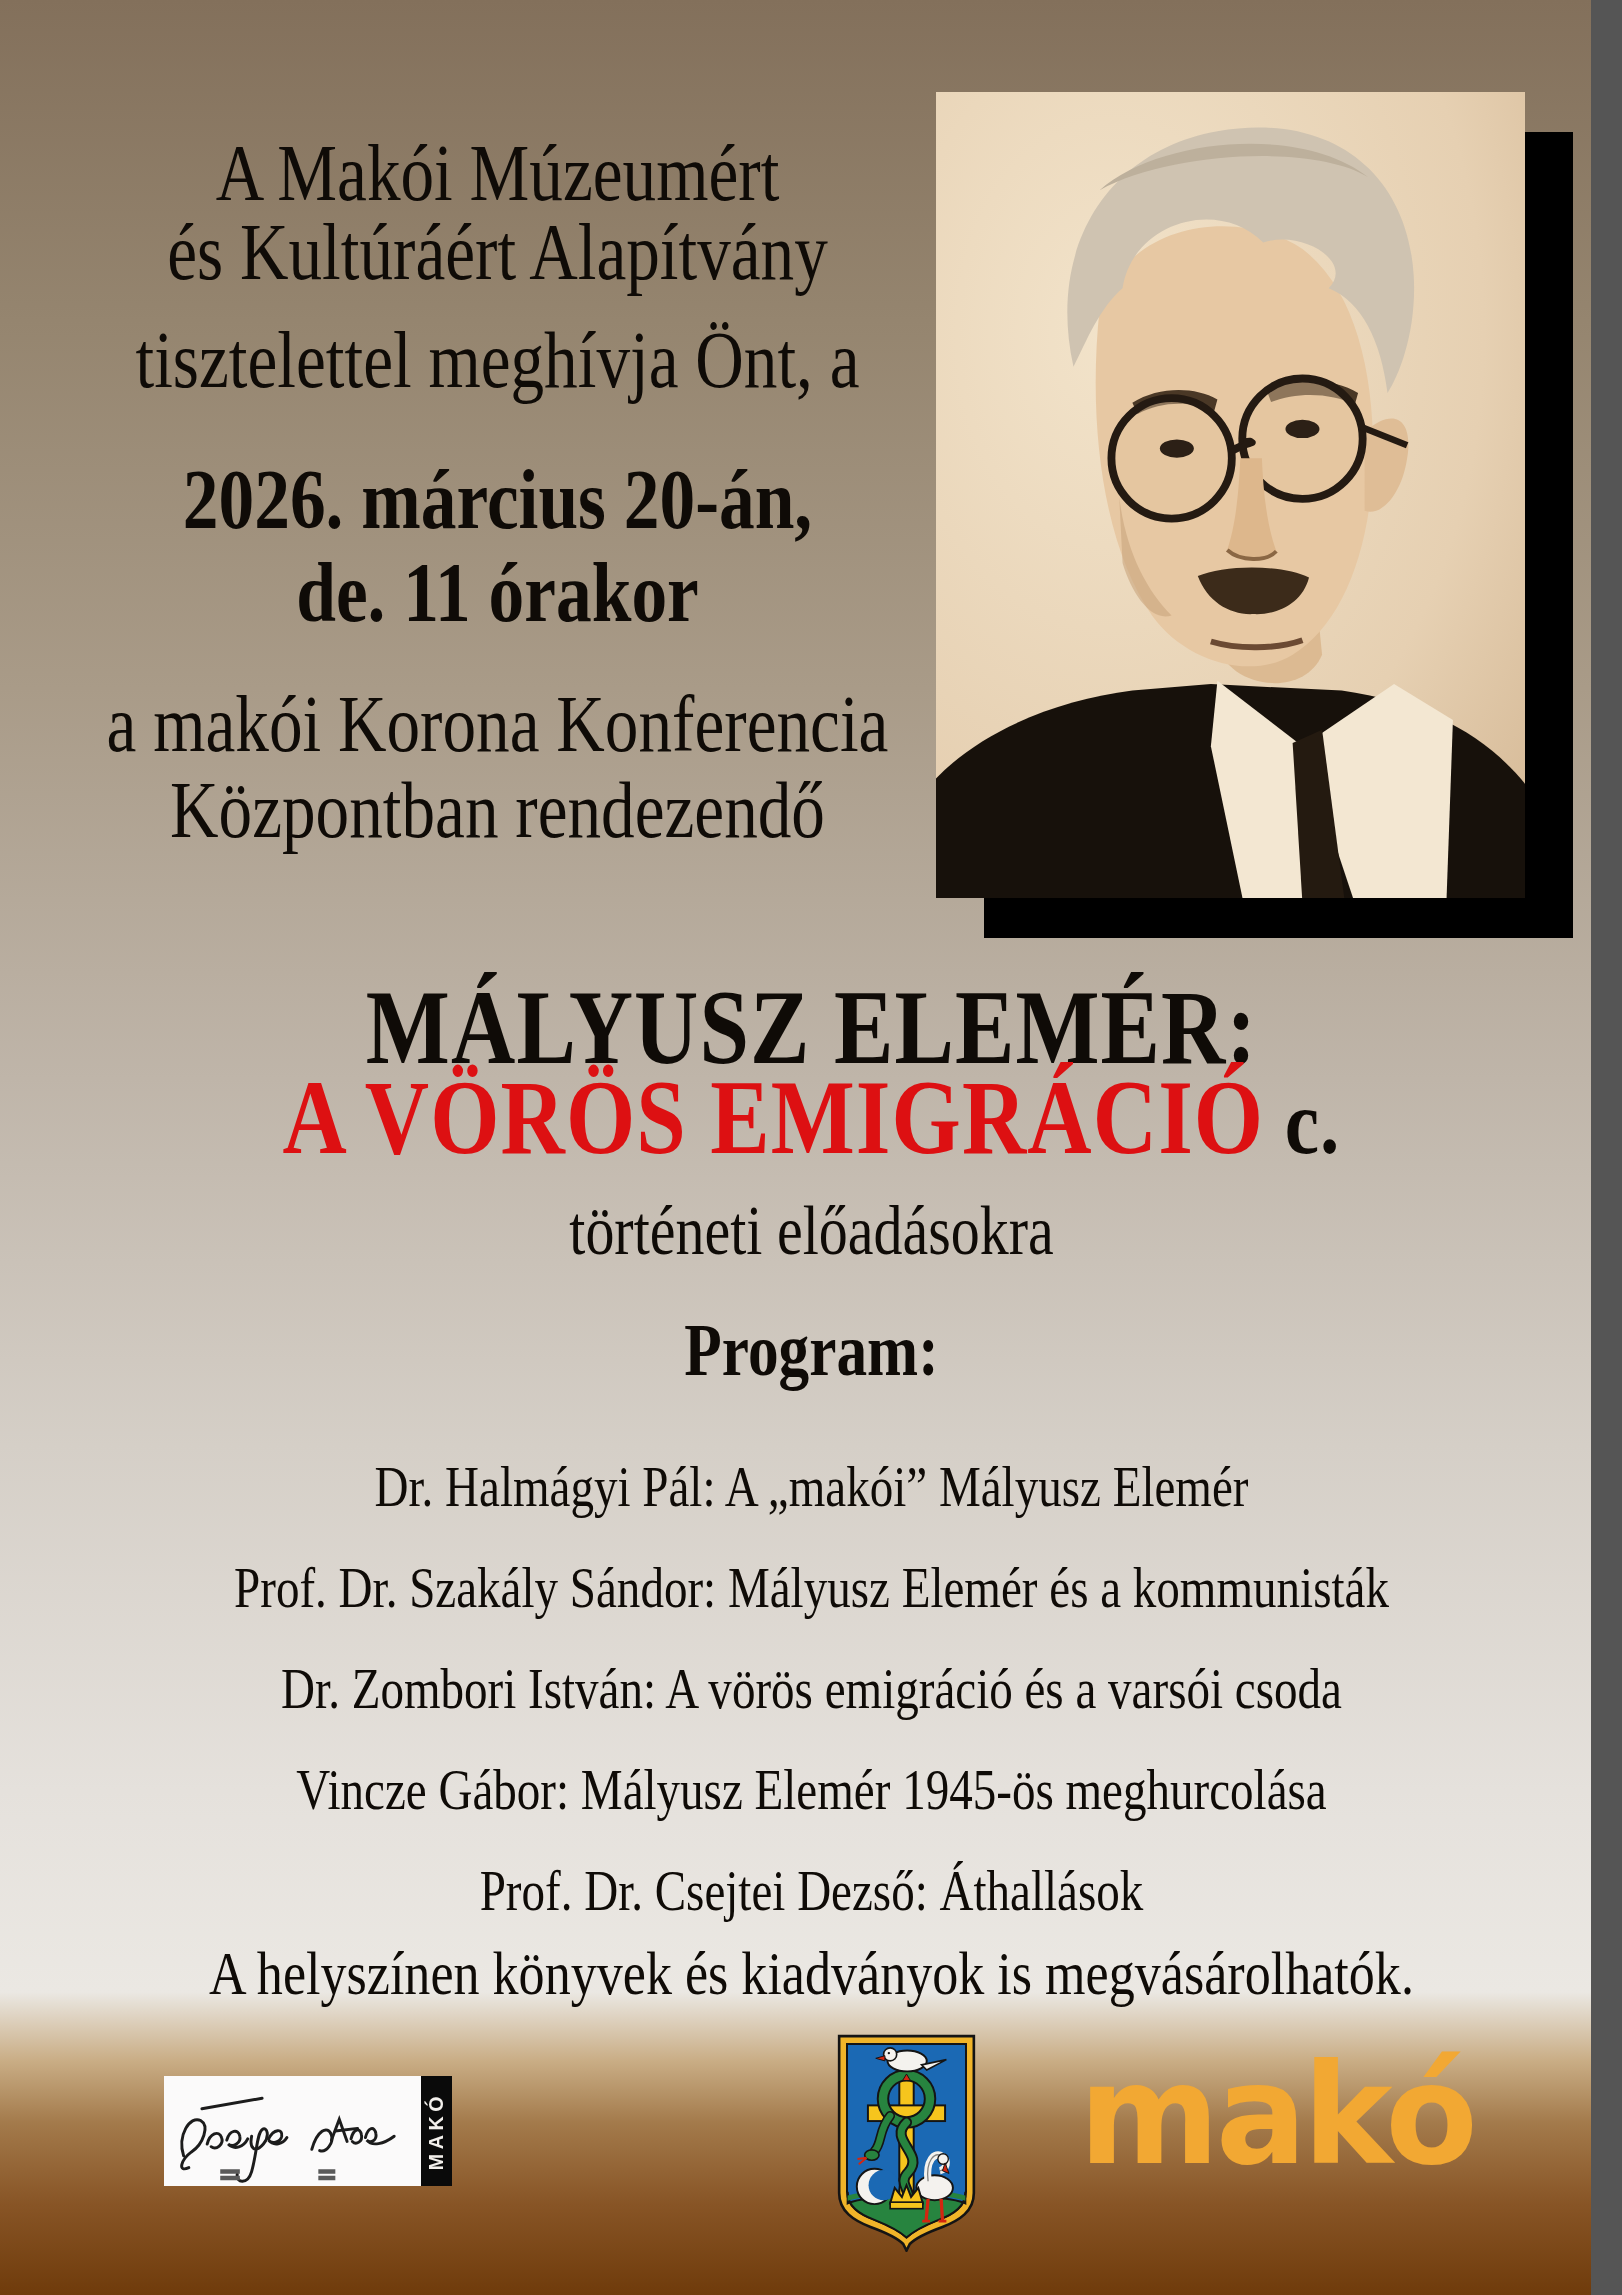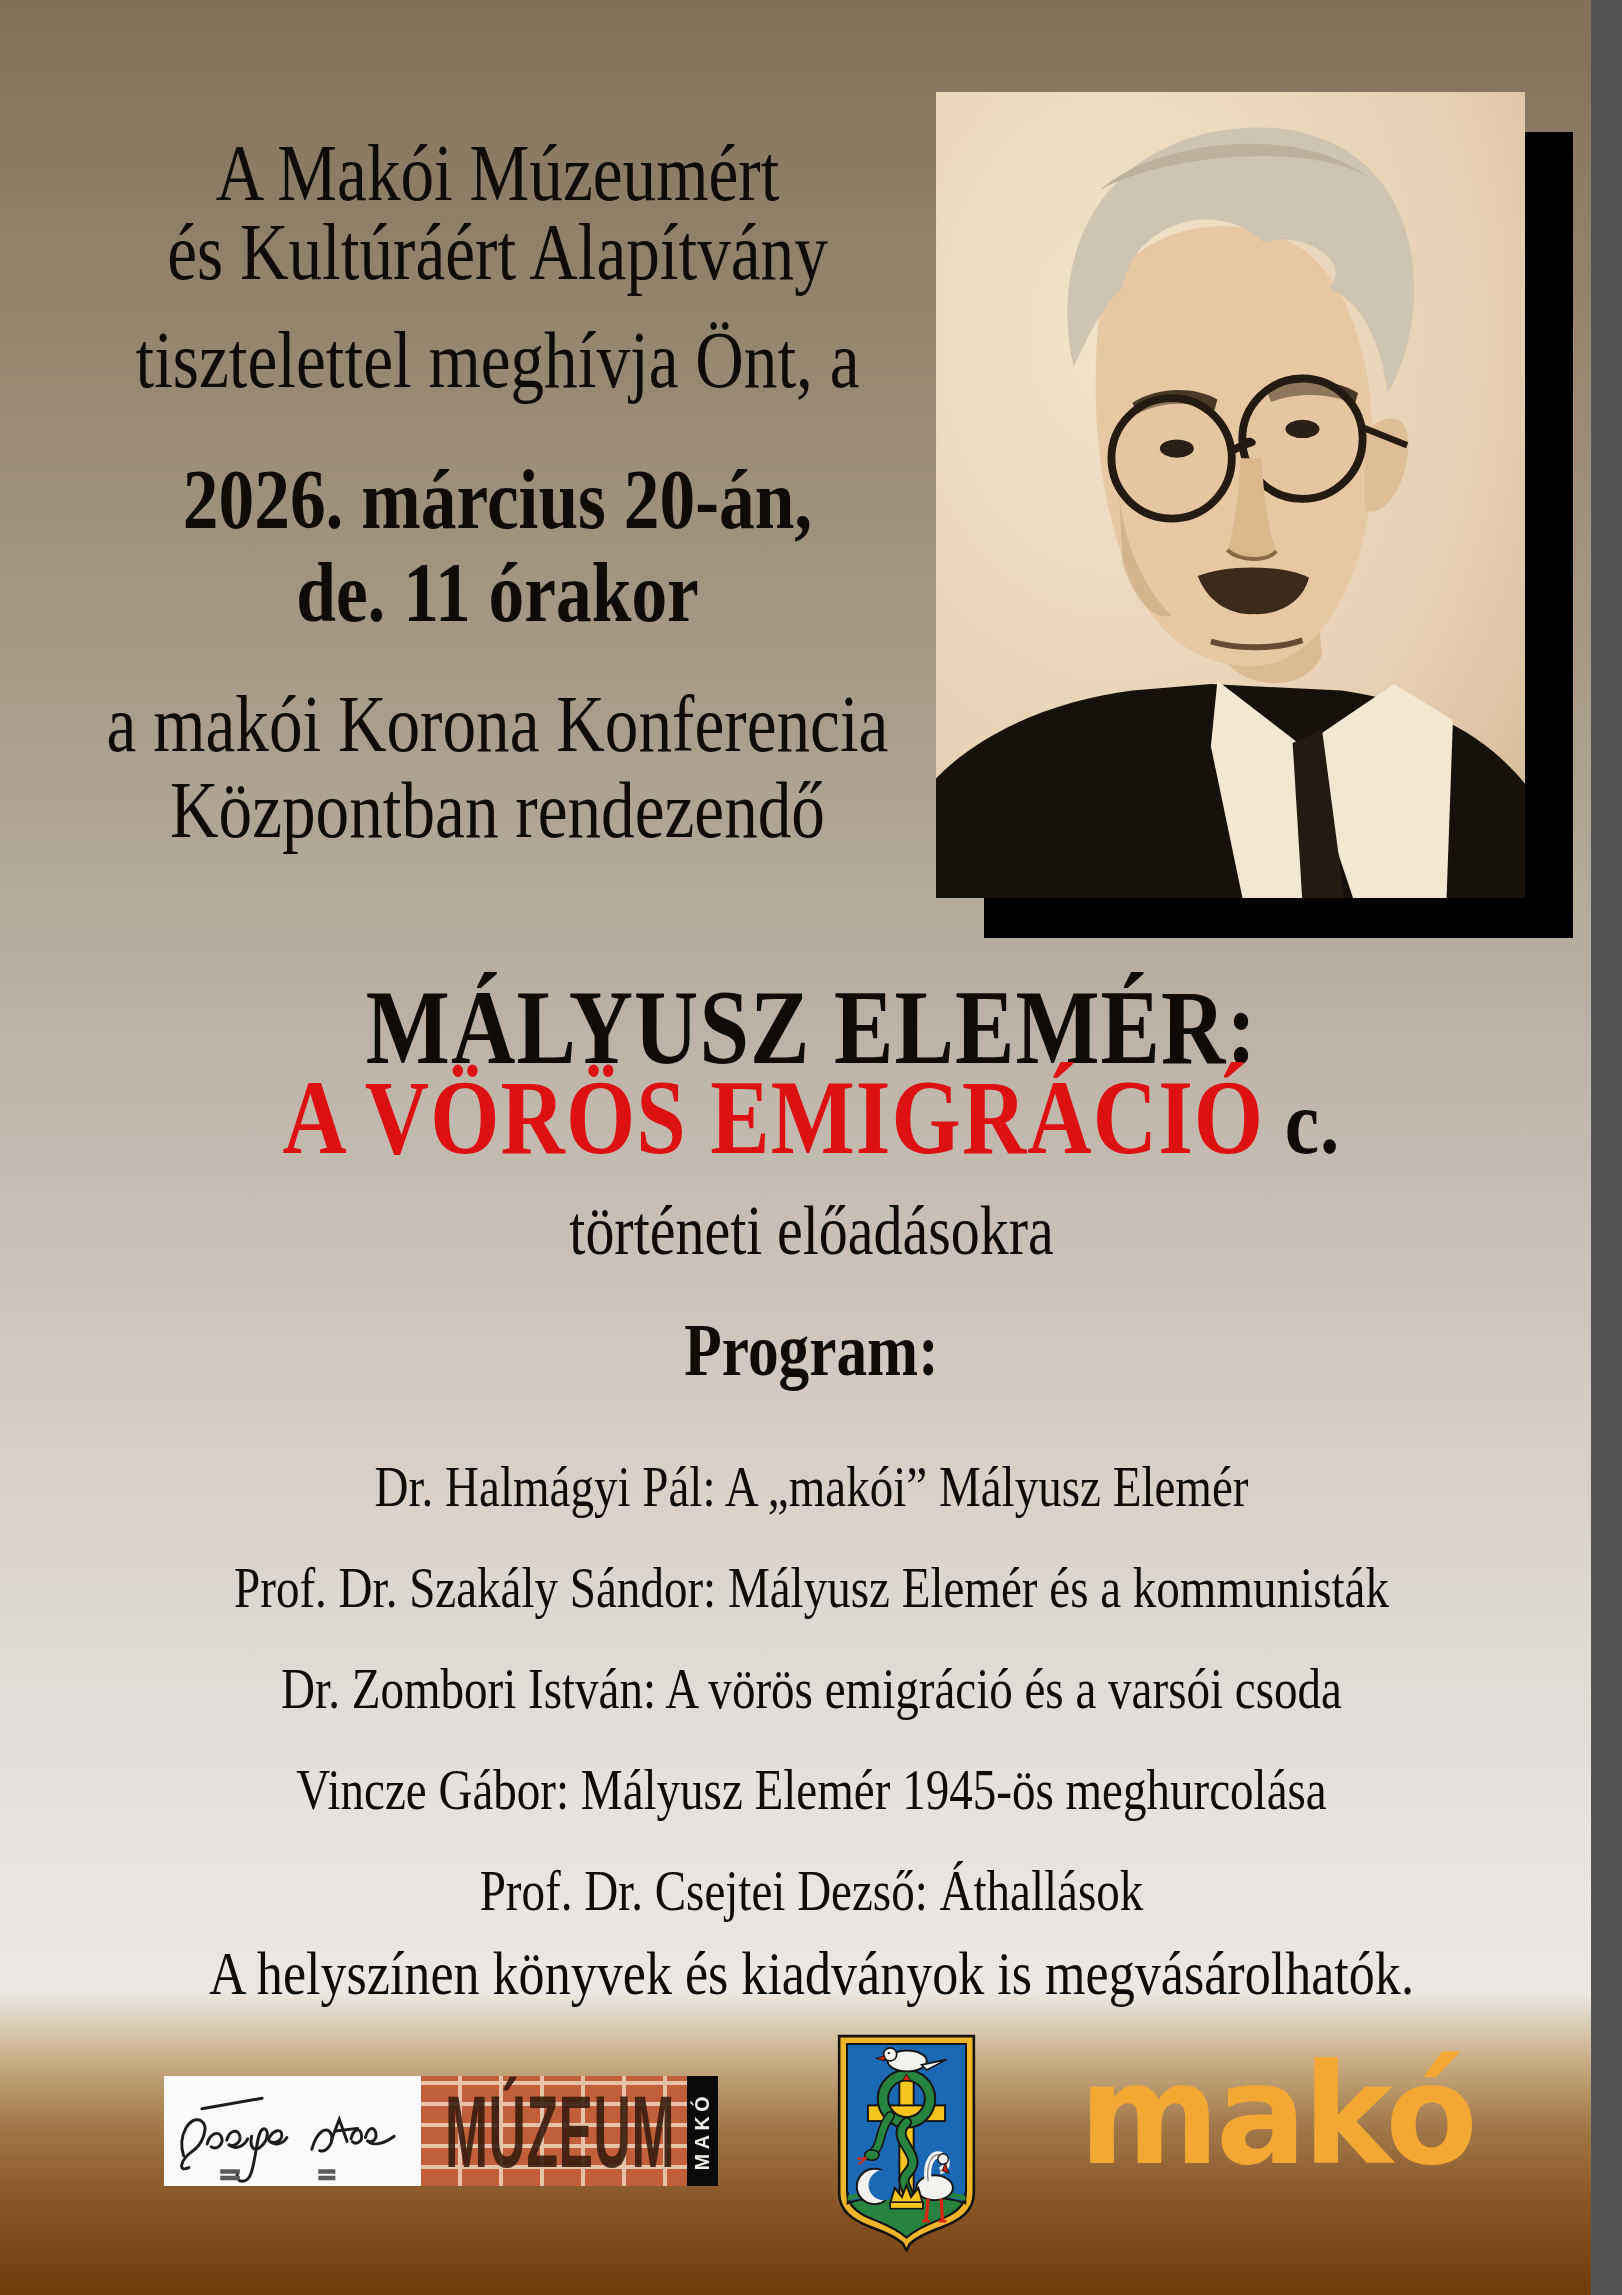--- a/index.html
+++ b/index.html
@@ -181,23 +181,20 @@
           <path d="M262,84 L296,80"></path>
           <path d="M286,96 C290,80 300,78 302,90 C304,100 294,106 288,100"></path>
           <path d="M308,94 C312,78 322,76 324,88 C326,98 316,104 310,98 C318,108 336,104 352,92"></path>
         </g>
         <g stroke="#5a5a5a" stroke-width="7" fill="none">
           <path d="M86,146 h30 M86,156 h30"></path>
           <path d="M236,146 h26 M236,156 h26"></path>
         </g>
       </svg>
     </div>
-    <div class="muzeum-brick">
-      <span>MÚZEUM</span>
-    </div>
     <div class="muzeum-strip">
       <span>MAKÓ</span>
     </div>
   </div>
 
   <div class="arms">
     <svg width="153" height="220" viewBox="0 0 234 336">
 
       <path d="M14,6 H220 V246 C220,274 198,288 172,298 C150,306 132,314 122,324 L117,334 L112,324 C102,314 84,306 62,298 C36,288 14,274 14,246 Z" fill="#f0b429" stroke="#141414" stroke-width="4"></path>
       <path d="M26,18 H208 V244 C208,266 190,278 166,287 C146,295 130,302 117,314 C104,302 88,295 68,287 C44,278 26,266 26,244 Z" fill="#1b69b4" stroke="#141414" stroke-width="3"></path>

